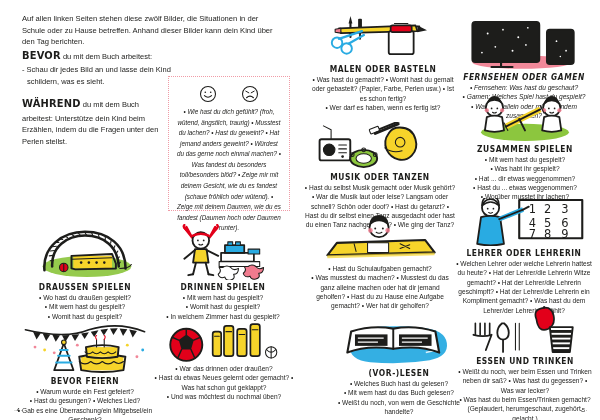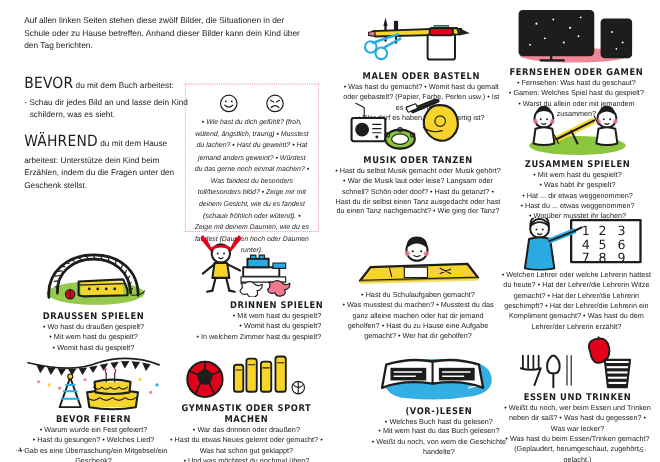--- a/index.html
+++ b/index.html
@@ -46,35 +46,35 @@
     font-weight: bold;
     letter-spacing: -0.1px;
     line-height: 1.1;
     margin: 0 0 8px 0;
     white-space: nowrap;
   }
 
   .intro {
     font-size: 7.6px;
     line-height: 1.52;
-    margin: 0 0 18px 0;
+    margin: 0 0 0 0;
     width: 258px;
   }
 
   .block {
     width: 150px;
     font-size: 7.5px;
     line-height: 1.52;
   }
   .block + .block { margin-top: 9px; }
 
   .kw {
     font-family: "DejaVu Sans Condensed", "DejaVu Sans", sans-serif;
-    font-weight: normal;
-    font-size: 14px;
+    font-weight: bold;
+    font-size: 11px;
     letter-spacing: 0.2px;
     font-stretch: condensed;
   }
   .bullet-line { display: block; }
   .bullet-line.ind { padding-left: 5px; text-indent: -5px; }
 
   
   .feelbox {
     position: absolute;
     left: 168px;
@@ -168,22 +168,22 @@
     <p class="intro">Auf allen linken Seiten stehen diese zwölf Bilder, die Situationen in der Schule oder zu Hause betreffen. Anhand dieser Bilder kann dein Kind über den Tag berichten.</p>
 
     <div class="block">
       <span class="kw">BEVOR</span>
       <span>du mit dem Buch arbeitest:</span>
       <span class="bullet-line ind">- Schau dir jedes Bild an und lasse dein Kind schildern, was es sieht.</span>
     </div>
 
     <div class="block">
       <span class="kw">WÄHREND</span>
-      <span>du mit dem Hause</span>
-      <span class="bullet-line">arbeitest: Unterstütze dein Kind beim Erzählen, indem du die Fragen unter den Geschenk stellst.</span>
+      <span>du mit dem Buch</span>
+      <span class="bullet-line">arbeitest: Unterstütze dein Kind beim Erzählen, indem du die Fragen unter den Perlen stellst.</span>
     </div>
 
     <div class="feelbox">
       <div class="faces">
         <span class="face">
           <svg viewBox="0 0 24 24" width="18" height="18" aria-hidden="true">
             <circle cx="12" cy="12" r="10" class="ink-thin" style="stroke-width:1.4"></circle>
             <circle cx="8.4" cy="9.6" r="1.1" class="dark"></circle>
             <circle cx="15.6" cy="9.6" r="1.1" class="dark"></circle>
             <path d="M7.2 14.2 Q12 18.6 16.8 14.2" class="ink-thin" style="stroke-width:1.4"></path>
@@ -222,21 +222,21 @@
             <path d="M42 41 L42 49" class="ink-thin"></path>
             <path d="M100 46 Q110 46 112 42" class="ink-thin"></path>
           </svg>
         </div>
         <div class="cell-title">DRAUSSEN SPIELEN</div>
         <div class="cell-q">• Wo hast du draußen gespielt?</div>
         <div class="cell-q">• Mit wem hast du gespielt?</div>
         <div class="cell-q">• Womit hast du gespielt?</div>
       </div>
 
-      <div class="cell" style="left:152px; top:212px; width:142px;text-align:right;">
+      <div class="cell" style="left:152px; top:222px; width:142px;">
         <div class="cell-art">
           <svg viewBox="0 0 124 58" width="120" height="56" aria-hidden="true">
             <path d="M30 14 L22 4 M30 14 L24 3 M48 14 L56 4 M48 14 L54 3" class="ink" style="stroke:#e2001a;stroke-width:2.4"></path>
             <path d="M24 6 q-4 -3 -2 -5 M54 6 q4 -3 2 -5" class="ink" style="stroke:#e2001a;stroke-width:2.4"></path>
             <circle cx="39" cy="17" r="8.6" class="white"></circle>
             <circle cx="39" cy="17" r="8.6" class="ink" style="stroke-width:1.9"></circle>
             <path d="M31 12 q8 -4 16 0" class="ink" style="stroke:#e2001a;stroke-width:2.6"></path>
             <circle cx="36" cy="17" r="0.9" class="dark"></circle>
             <circle cx="42" cy="17" r="0.9" class="dark"></circle>
             <path d="M37 21 q2 1.6 4 0" class="ink-thin"></path>
@@ -337,21 +337,20 @@
             <rect x="70" y="6" width="10" height="32" rx="2.5" class="ink" style="stroke-width:1.8"></rect>
             <rect x="84" y="9" width="10" height="29" rx="2.5" class="yellow"></rect>
             <rect x="84" y="9" width="10" height="29" rx="2.5" class="ink" style="stroke-width:1.8"></rect>
             <rect x="98" y="4" width="10" height="34" rx="2.5" class="yellow"></rect>
             <rect x="98" y="4" width="10" height="34" rx="2.5" class="ink" style="stroke-width:1.8"></rect>
             <path d="M60 17 L65 17 M72 12 L78 12 M86 15 L92 15 M100 10 L106 10" class="ink-thin"></path>
             <circle cx="120" cy="34" r="6" class="ink-thin" style="fill:#ffffff"></circle>
             <path d="M115 31 q5 6 10 0 M120 28 l0 12" class="ink-thin"></path>
           </svg>
         </div>
-        <div class="cell-title">GYMNASTIK ODER SPORT MACHEN</div>
         <div class="cell-q">• War das drinnen oder draußen?</div>
         <div class="cell-q">• Hast du etwas Neues gelernt oder gemacht? • Was hat schon gut geklappt?</div>
         <div class="cell-q">• Und was möchtest du nochmal üben?</div>
 
       </div>
 
     </div>
 
     <div class="folio folio-left">·4·</div>
   </div>
@@ -380,21 +379,21 @@
             <rect x="78" y="16" width="22" height="7" rx="2" class="red"></rect>
             <rect x="78" y="16" width="22" height="7" rx="2" class="ink" style="stroke-width:1.8"></rect>
             <path d="M82 14 L96 14" class="ink-thin"></path>
           </svg>
         </div>
         <div class="cell-title">MALEN ODER BASTELN</div>
         <div class="cell-q">• Was hast du gemacht? • Womit hast du gemalt oder gebastelt? (Papier, Farbe, Perlen usw.) • Ist es schon fertig?</div>
         <div class="cell-q">• Wer darf es haben, wenn es fertig ist?</div>
       </div>
 
-      <div class="cell" style="left:152px; top:4px; width:144px;">
+      <div class="cell" style="left:152px; top:16px; width:144px;font-style:italic;">
         <div class="cell-art" style="height:54px;">
           <svg viewBox="0 0 136 54" width="130" height="52" aria-hidden="true">
             <ellipse cx="66" cy="46" rx="52" ry="7" class="pink" opacity=".9"></ellipse>
             <rect x="14" y="4" width="70" height="42" rx="3" class="dark"></rect>
             <rect x="14" y="4" width="70" height="42" rx="3" class="ink" style="stroke-width:2"></rect>
             <g class="white">
               <circle cx="30" cy="16" r="1"></circle>
                 <circle cx="46" cy="12" r=".9"></circle>
                 <circle cx="62" cy="20" r="1"></circle>
               <circle cx="38" cy="30" r=".9"></circle>
@@ -412,21 +411,21 @@
                 <circle cx="106" cy="40" r=".8"></circle>
               </g>
           </svg>
         </div>
         <div class="cell-title">FERNSEHEN ODER GAMEN</div>
         <div class="cell-q">• Fernsehen: Was hast du geschaut?</div>
         <div class="cell-q">• Gamen: Welches Spiel hast du gespielt?</div>
         <div class="cell-q">• Warst du allein oder mit jemandem zusammen?</div>
       </div>
 
-      <div class="cell" style="left:2px; top:88px; width:156px;">
+      <div class="cell" style="left:2px; top:120px; width:156px;">
         <div class="cell-art" style="height:50px;">
           <svg viewBox="0 0 146 50" width="140" height="48" aria-hidden="true">
             <path d="M22 18 L22 8 M22 8 L14 4" class="ink-thin"></path>
             <rect x="10" y="18" width="32" height="22" rx="2" class="white"></rect>
             <rect x="10" y="18" width="32" height="22" rx="2" class="ink" style="stroke-width:2"></rect>
             <circle cx="20" cy="29" r="6" class="dark"></circle>
             <circle cx="20" cy="29" r="6" class="ink-thin"></circle>
             <path d="M30 24 L38 24 M30 28 L38 28 M30 32 L38 32" class="ink-thin"></path>
             <circle cx="34" cy="36" r="1.4" class="dark"></circle>
             <path d="M66 10 L96 -2" class="ink" style="stroke-width:2.2"></path>
@@ -534,20 +533,21 @@
             <circle cx="29" cy="11" r="0.9" class="dark"></circle>
             <circle cx="35" cy="11" r="0.9" class="dark"></circle>
             <path d="M30 15 q2 1.6 4 0" class="ink-thin"></path>
             <path d="M22 20 q10 -3 20 0 l4 28 q-14 3 -28 0 Z" class="blue"></path>
             <path d="M22 20 q10 -3 20 0 l4 28 q-14 3 -28 0 Z" class="ink" style="stroke-width:1.9"></path>
             <path d="M41 22 L66 12" class="blue" style="stroke:#29abe2;stroke-width:5;fill:none"></path>
             <path d="M41 22 L66 12" class="ink" style="stroke-width:1.8"></path>
             <path d="M66 12 L72 9" class="ink" style="stroke-width:2"></path>
           </svg>
         </div>
+        <div class="cell-title">LEHRER ODER LEHRERIN</div>
         <div class="cell-q">• Welchen Lehrer oder welche Lehrerin hattest du heute? • Hat der Lehrer/die Lehrerin Witze gemacht? • Hat der Lehrer/die Lehrerin geschimpft? • Hat der Lehrer/die Lehrerin ein Kompliment gemacht? • Was hast du dem Lehrer/der Lehrerin erzählt?</div>
       </div>
 
       <div class="cell" style="left:24px; top:318px; width:150px;">
         <div class="cell-art" style="height:48px;">
           <svg viewBox="0 0 140 48" width="134" height="46" aria-hidden="true">
             <path d="M18 26 q0 -16 20 -18 q28 -3 56 0 q24 2 26 16 q2 14 -18 18 q-30 5 -62 2 q-22 -2 -22 -18 Z" class="blue" opacity=".95"></path>
             <g stroke="#ffffff" stroke-width="1.6" fill="none" opacity=".8">
               <path d="M104 14 L108 18 M100 11 L106 16 M108 20 L110 24 M102 30 L108 28 M98 34 L106 32"></path>
             </g>

